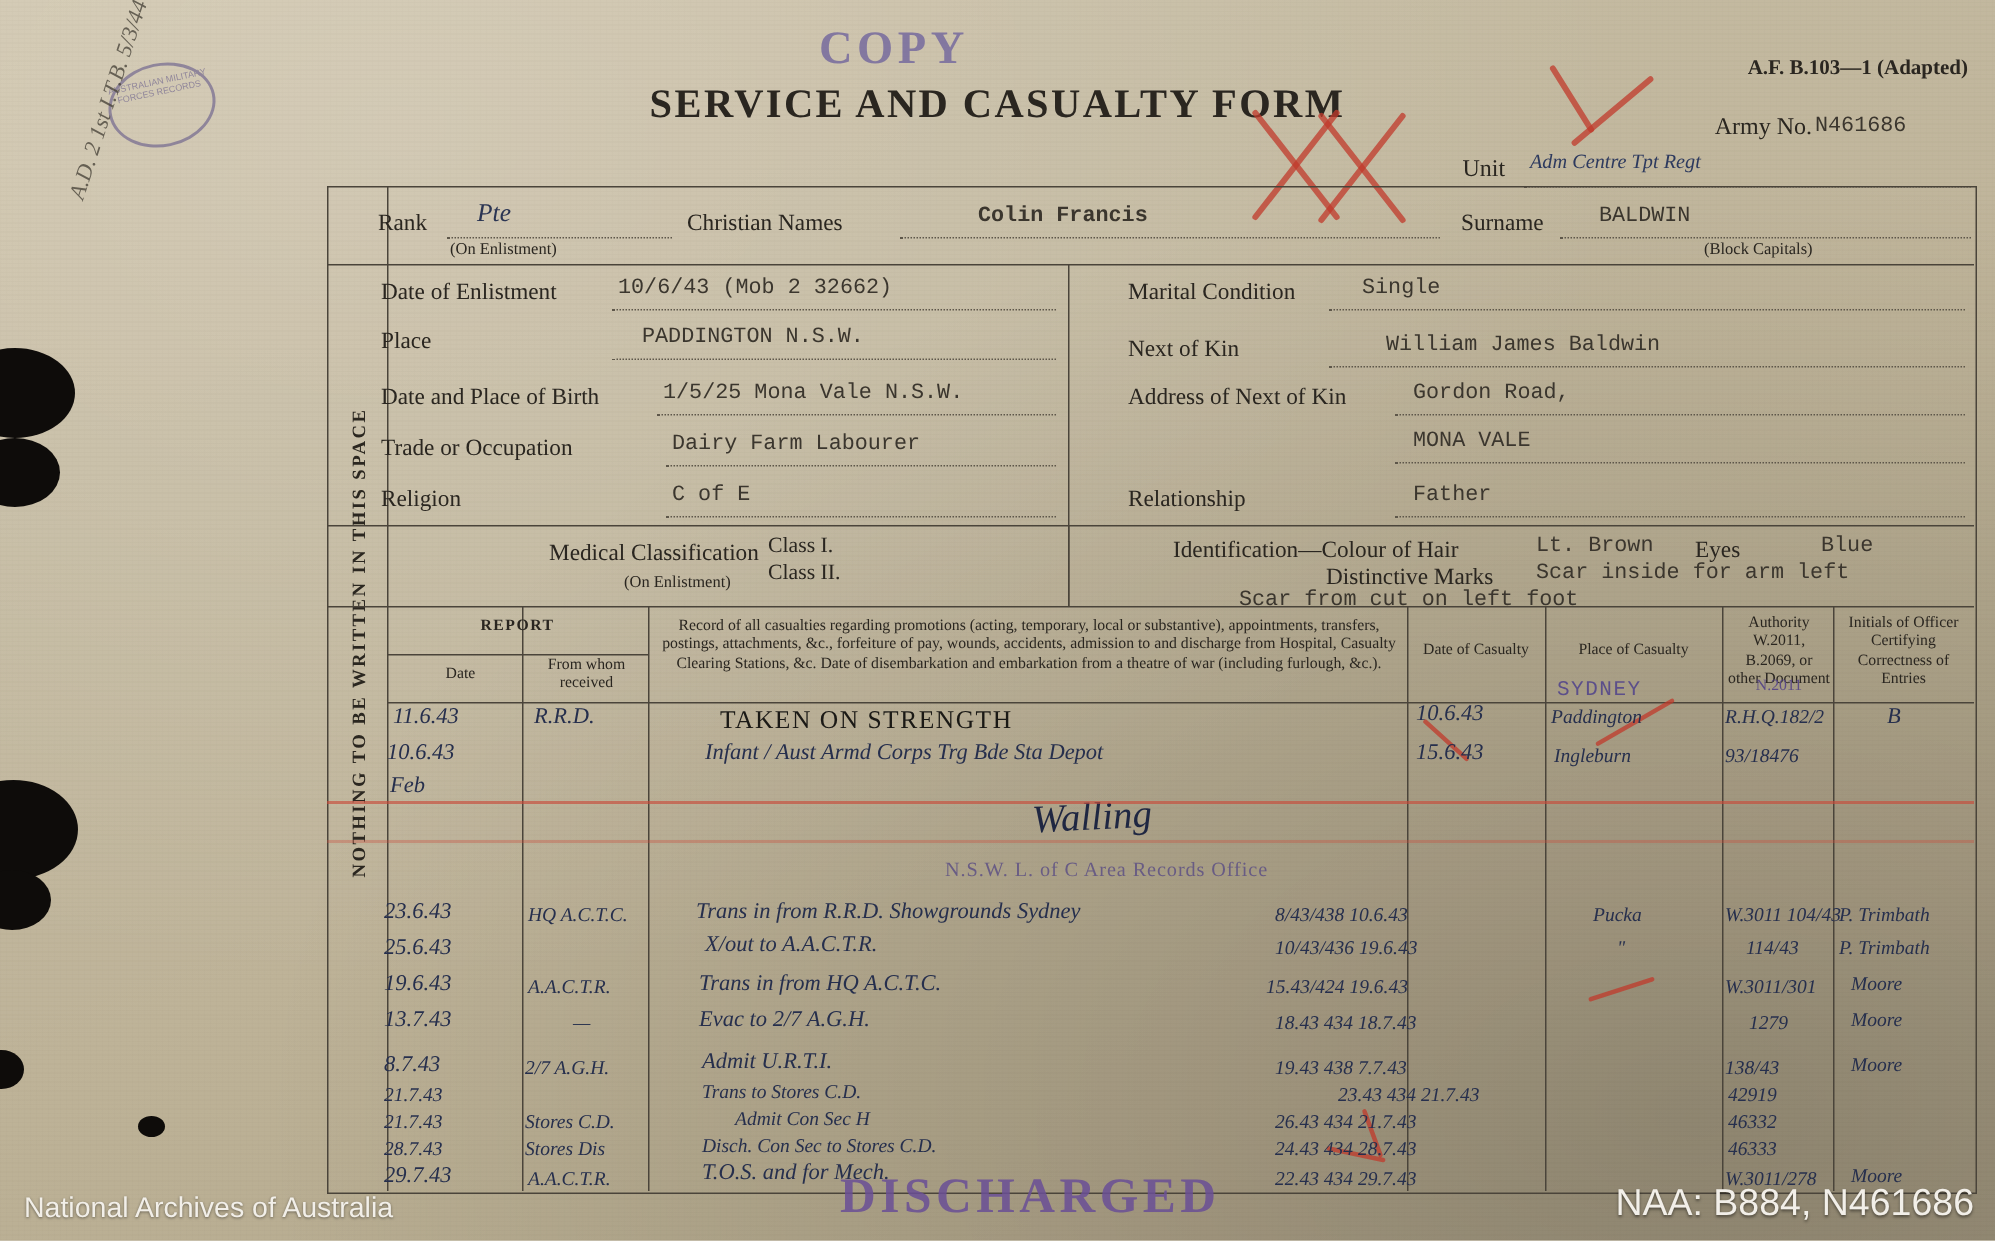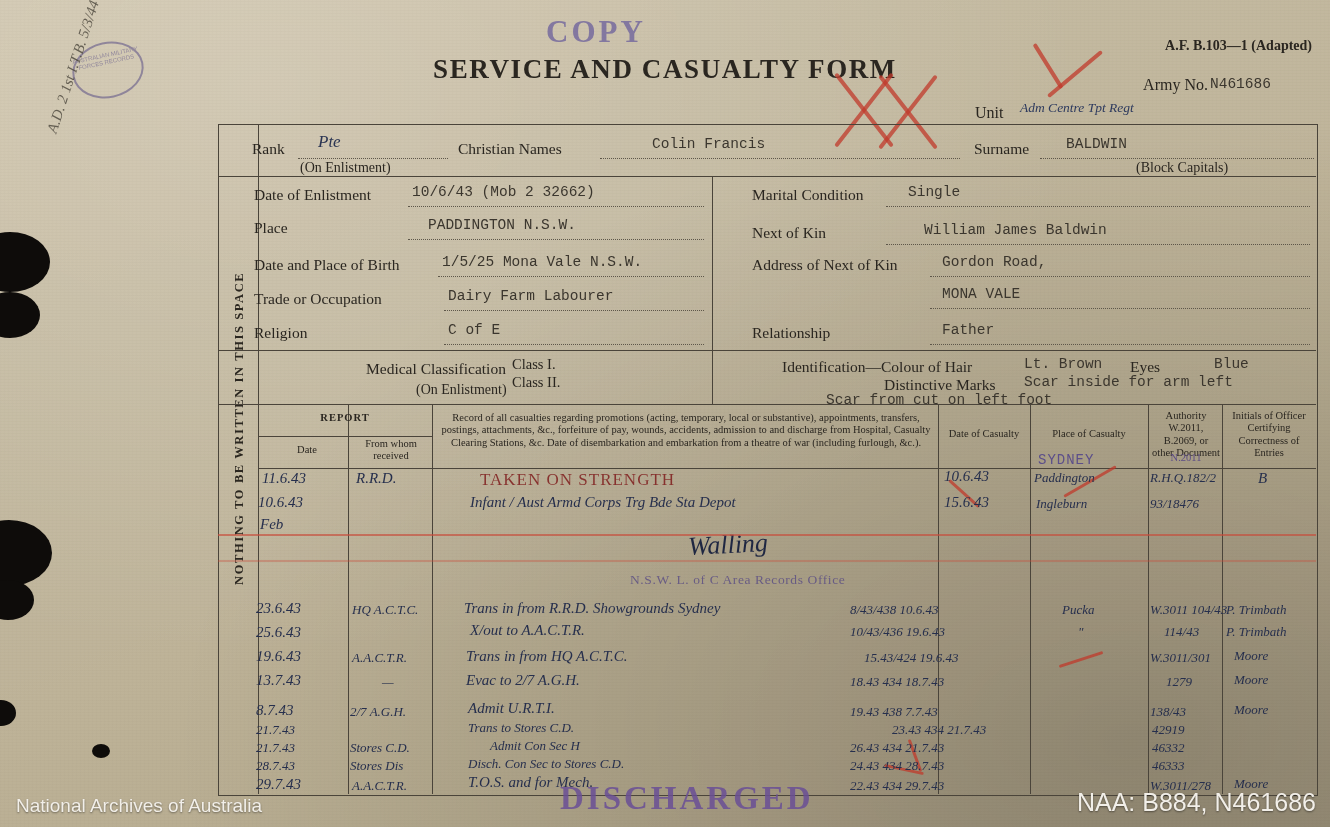--- a/index.html
+++ b/index.html
@@ -66,31 +66,31 @@
   .hline{position:absolute;background:#4a443a;height:1px;}
   
   #vtext{
     position:absolute;left:232px;top:185px;
     writing-mode:vertical-rl;transform:rotate(180deg);
     font-family:"Liberation Serif",serif;font-weight:bold;font-size:12.5px;
     letter-spacing:1.6px;color:#2b2720;height:400px;
   }
   
   .lbl{position:absolute;font-family:"Liberation Serif",serif;font-size:15.5px;color:#2a2620;white-space:nowrap;}
-  .sub{position:absolute;font-family:"Liberation Serif",serif;font-size:14px;color:#2a2620;}
+  .sub{position:absolute;font-family:"Liberation Serif",serif;font-size:11px;color:#2a2620;}
   .val{position:absolute;font-family:"Liberation Mono",monospace;font-size:14.5px;color:#3b362e;white-space:nowrap;}
   .fill{position:absolute;border-bottom:1px dotted #5e574a;}
   
   .redline{position:absolute;background:#c0392b;height:4px;opacity:.75;border-radius:2px;}
   .cellhdr{position:absolute;font-family:"Liberation Serif",serif;font-size:10.5px;color:#2a2620;text-align:center;line-height:1.18;}
   .rowtxt{position:absolute;font-family:"Liberation Serif",serif;font-style:italic;font-size:15px;color:#262f4d;white-space:nowrap;}
   .rowtxt.small{font-size:13px;}
   #taken{
     position:absolute;left:480px;top:470px;font-family:"Liberation Serif",serif;
-    font-size:17px;letter-spacing:1px;color:#7f1d1d;opacity:.85;
+    font-size:17px;letter-spacing:1px;color:#000000;opacity:.85;
   }
   #sydney{position:absolute;left:1038px;top:452px;font-family:"Liberation Mono",monospace;font-size:14px;color:#5c4f8a;letter-spacing:1px;}
   #nsw{
     position:absolute;left:630px;top:572px;font-family:"Liberation Serif",serif;font-size:13.5px;
     color:#5e5184;opacity:.85;letter-spacing:.6px;
   }
   #walling{
     position:absolute;left:688px;top:530px;font-family:"Liberation Serif",serif;font-style:italic;
     font-size:26px;color:#1f2742;transform:rotate(-3deg);
   }
@@ -155,21 +155,21 @@
 <div class="hline" style="left:218px;top:176px;width:1098px;"></div>
 <div class="vline" style="left:258px;top:124px;height:670px;"></div>
 
 <div class="lbl" style="left:252px;top:140px;">Rank</div>
 <div class="sub" style="left:300px;top:160px;">(On Enlistment)</div>
 <div class="fill" style="left:298px;top:158px;width:150px;"></div>
 <div class="val" style="left:318px;top:132px;font-family:'Liberation Serif',serif;font-style:italic;color:#2b3553;font-size:17px;">Pte</div>
 
 <div class="lbl" style="left:458px;top:140px;">Christian Names</div>
 <div class="fill" style="left:600px;top:158px;width:360px;"></div>
-<div class="val" style="left:652px;top:136px;">Colin Francis</div>
+<div class="val" style="left:652px;top:136px;font-weight:bold;">Colin Francis</div>
 
 <div class="lbl" style="left:974px;top:140px;">Surname</div>
 <div class="sub" style="left:1136px;top:160px;">(Block Capitals)</div>
 <div class="fill" style="left:1040px;top:158px;width:274px;"></div>
 <div class="val" style="left:1066px;top:136px;">BALDWIN</div>
 
 <div class="vline" style="left:712px;top:176px;height:228px;"></div>
 <div class="hline" style="left:218px;top:350px;width:1098px;"></div>
 <div class="hline" style="left:218px;top:404px;width:1098px;"></div>
 
@@ -290,21 +290,21 @@
 <div class="rowtxt" style="left:256px;top:624px;">25.6.43</div>
 <div class="rowtxt" style="left:470px;top:622px;">X/out to A.A.C.T.R.</div>
 <div class="rowtxt small" style="left:850px;top:624px;">10/43/436  19.6.43</div>
 <div class="rowtxt small" style="left:1078px;top:624px;">"</div>
 <div class="rowtxt small" style="left:1164px;top:624px;">114/43</div>
 <div class="rowtxt small" style="left:1226px;top:624px;">P. Trimbath</div>
 
 <div class="rowtxt" style="left:256px;top:648px;">19.6.43</div>
 <div class="rowtxt small" style="left:352px;top:650px;">A.A.C.T.R.</div>
 <div class="rowtxt" style="left:466px;top:648px;">Trans in from HQ A.C.T.C.</div>
-<div class="rowtxt small" style="left:864px;top:650px;">15.43/424  19.6.43</div>
+<div class="rowtxt small" style="left:844px;top:650px;">15.43/424  19.6.43</div>
 <div class="rowtxt small" style="left:1150px;top:650px;">W.3011/301</div>
 <div class="rowtxt small" style="left:1234px;top:648px;">Moore</div>
 
 <div class="rowtxt" style="left:256px;top:672px;">13.7.43</div>
 <div class="rowtxt small" style="left:382px;top:674px;">—</div>
 <div class="rowtxt" style="left:466px;top:672px;">Evac to 2/7 A.G.H.</div>
 <div class="rowtxt small" style="left:850px;top:674px;">18.43  434  18.7.43</div>
 <div class="rowtxt small" style="left:1166px;top:674px;">1279</div>
 <div class="rowtxt small" style="left:1234px;top:672px;">Moore</div>
 

